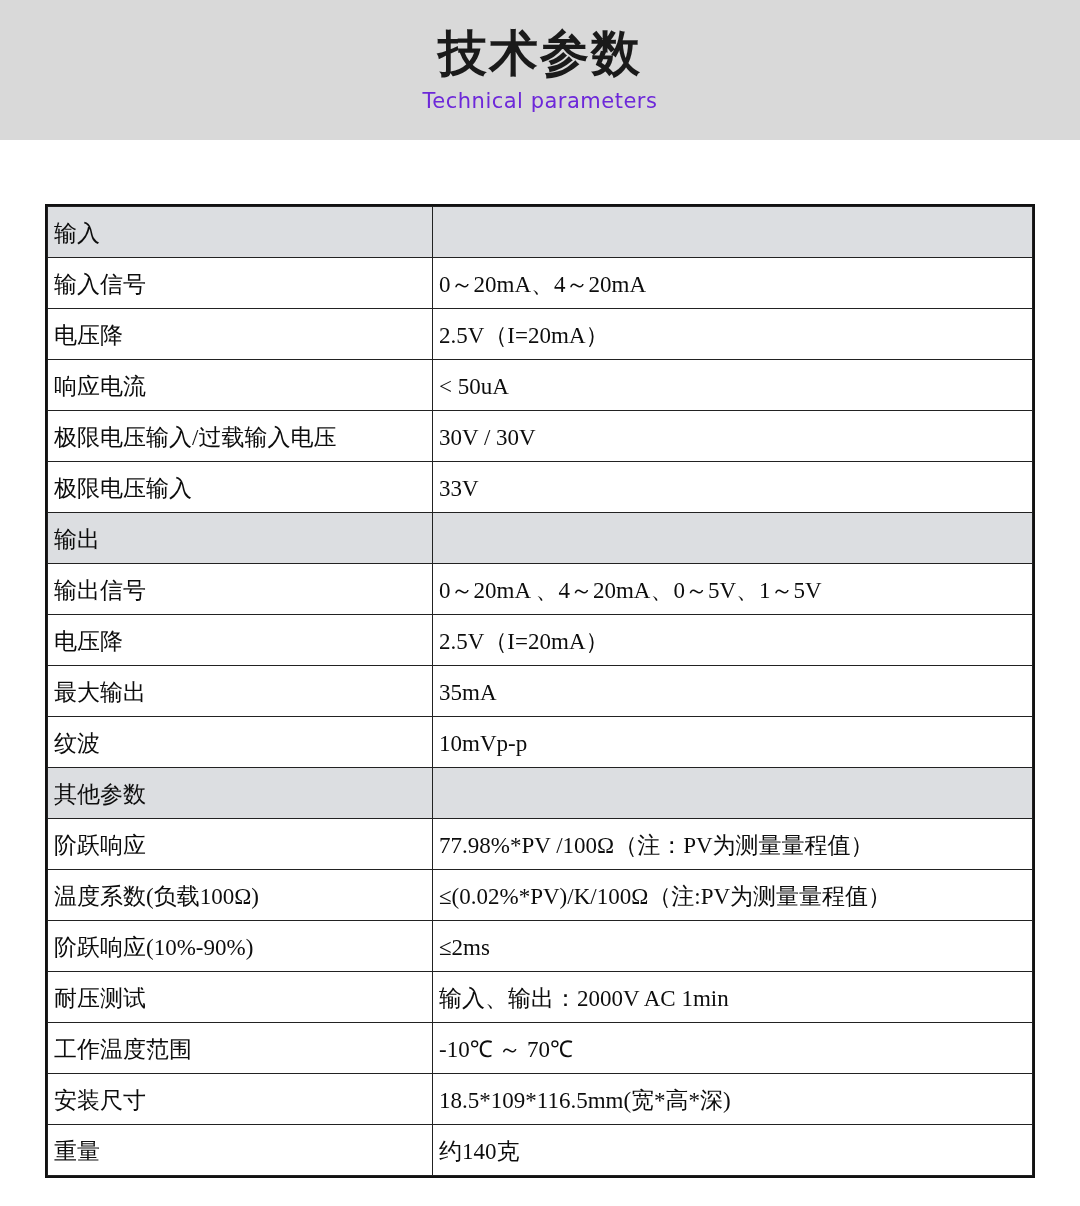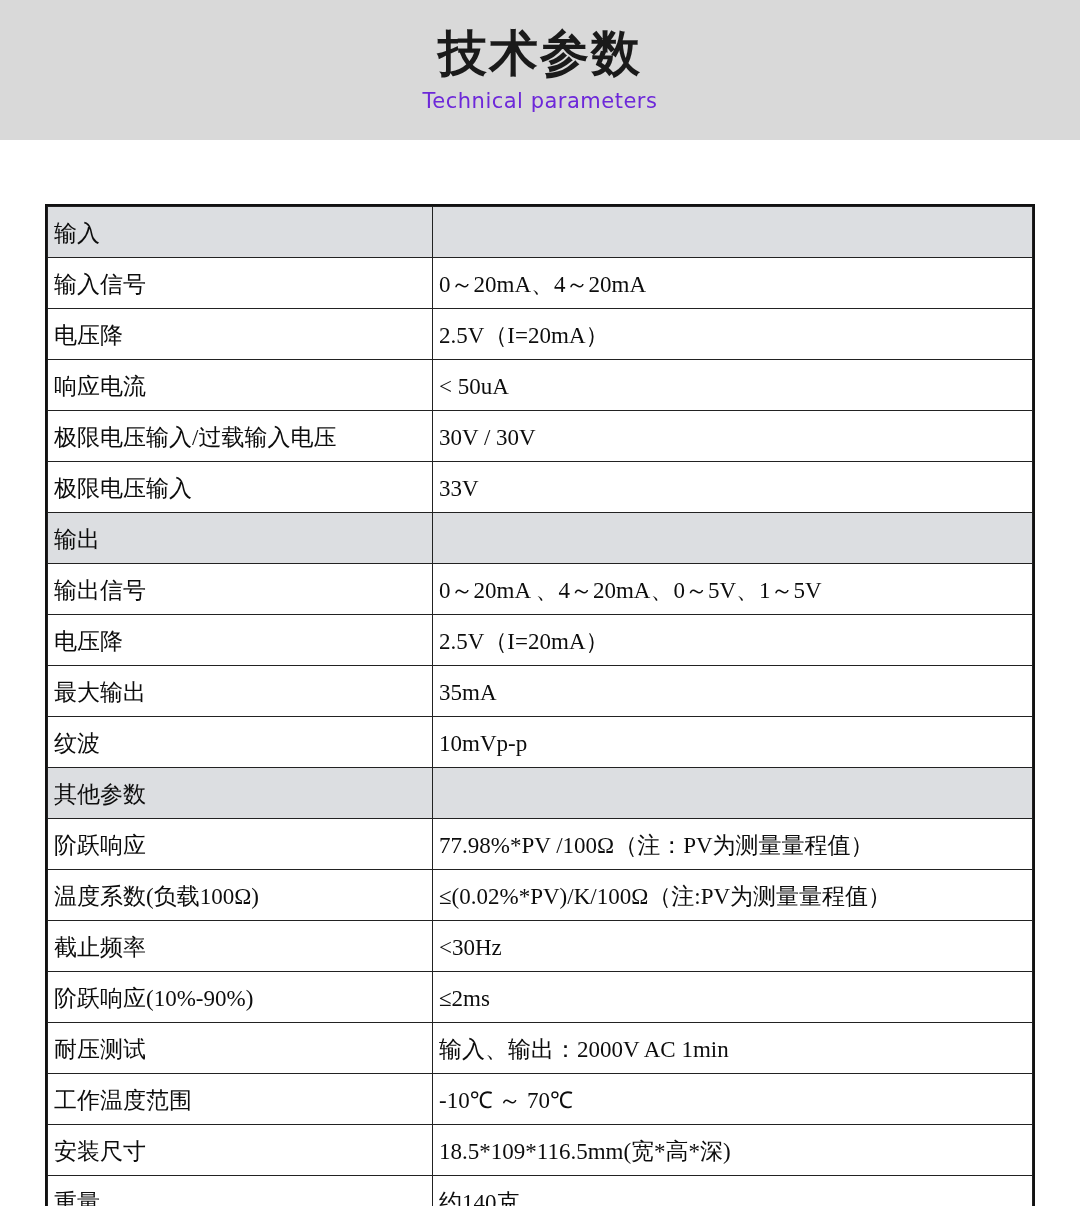--- a/index.html
+++ b/index.html
@@ -145,24 +145,20 @@
           </tr>
           <tr class="data">
             <td class="label">阶跃响应</td>
             <td class="value">77.98%*PV /100Ω（注：PV为测量量程值）</td>
           </tr>
           <tr class="data">
             <td class="label">温度系数(负载100Ω)</td>
             <td class="value">≤(0.02%*PV)/K/100Ω（注:PV为测量量程值）</td>
           </tr>
           <tr class="data">
-            <td class="label">截止频率</td>
-            <td class="value">&lt;30Hz</td>
-          </tr>
-          <tr class="data">
             <td class="label">阶跃响应(10%-90%)</td>
             <td class="value">≤2ms</td>
           </tr>
           <tr class="data">
             <td class="label">耐压测试</td>
             <td class="value">输入、输出：2000V AC  1min</td>
           </tr>
           <tr class="data">
             <td class="label">工作温度范围</td>
             <td class="value">-10℃ ～ 70℃</td>

